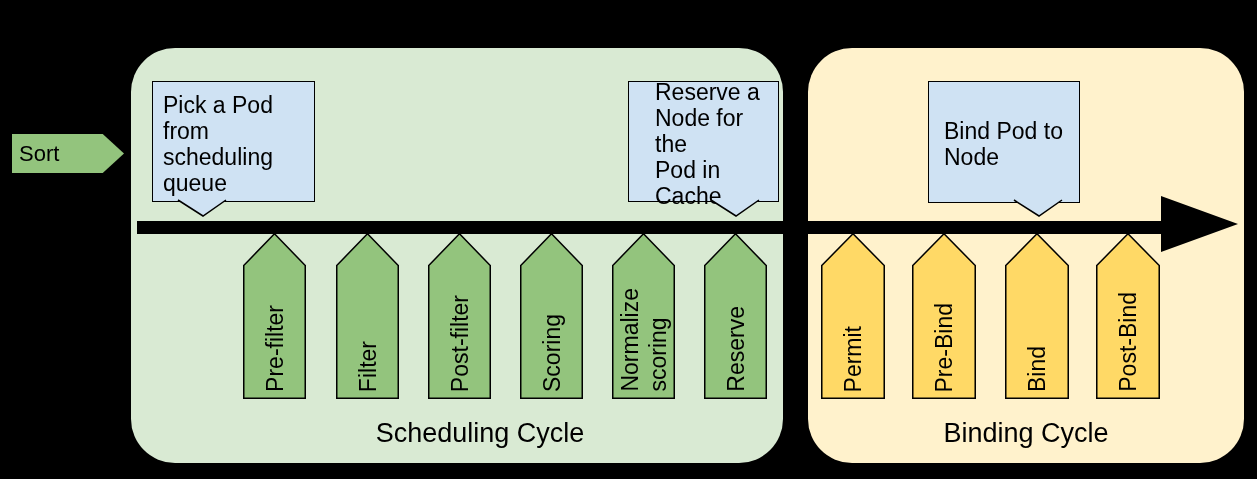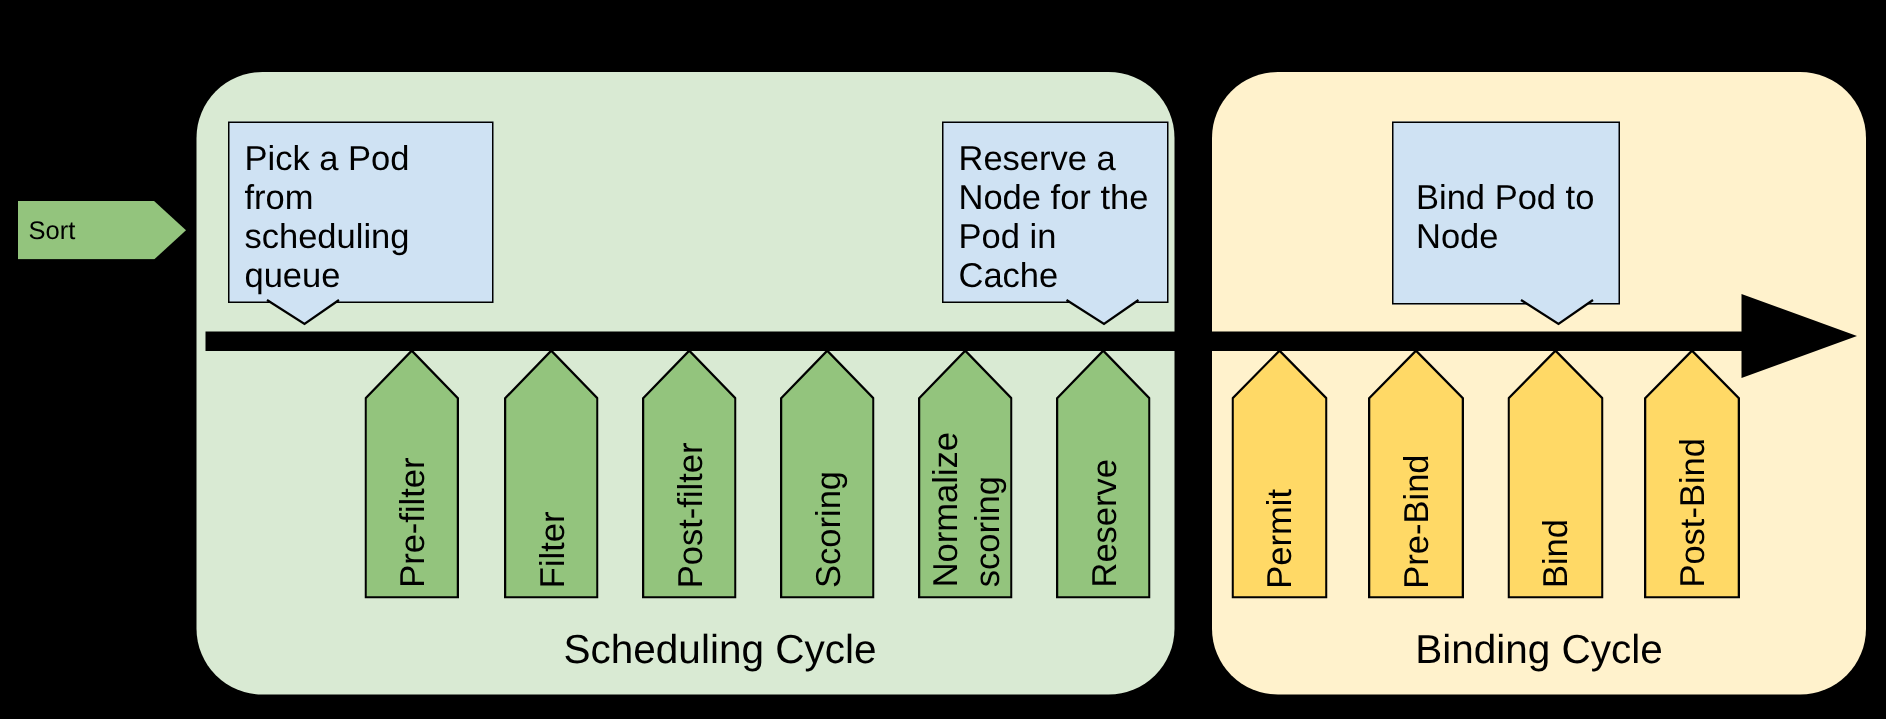--- a/index.html
+++ b/index.html
@@ -39,21 +39,21 @@
 
   
   .sort-arrow {
     position: absolute;
     left: 12px; top: 134px;
     width: 112px; height: 39px;
     background: var(--scheduling_stage, #93c47d);
     clip-path: polygon(0 0, 81% 0, 100% 50%, 81% 100%, 0 100%);
     display: flex; align-items: center;
     padding-left: 7px;
-    font-size: 17px;
+    font-size: 22px;
   }
 
   
   .timeline-shaft {
     position: absolute;
     left: 137px; top: 221px;
     width: 1028px; height: 13px;
     background: var(--arrow_black, #000);
   }
   .timeline-head {
@@ -69,22 +69,22 @@
   .callout {
     position: absolute;
     top: 81px;
     background: var(--callout_bg, #cfe2f3);
     border: 1.5px solid #000;
     display: flex; align-items: center;
     font-size: 23px;
     line-height: 26px;
     white-space: pre-line;
   }
-  .callout.c1 { left: 152px; width: 177px; height: 121px; padding: 6px 6px 2px 10px; justify-content: flex-end; }
-  .callout.c2 { left: 628px; width: 151px; height: 121px; padding: 6px 4px 2px 10px; justify-content: center; }
+  .callout.c1 { left: 152px; width: 163px; height: 121px; padding: 6px 6px 2px 10px; justify-content: flex-end; }
+  .callout.c2 { left: 628px; width: 151px; height: 121px; padding: 6px 4px 2px 26px; justify-content: center; }
   .callout.c3 { left: 928px; width: 152px; height: 122px; padding: 6px 4px 2px 15px; }
 
   .callout-tail {
     position: absolute;
     top: 200px;
     width: 50px; height: 18px;
     overflow: visible;
   }
   .callout-tail.t1 { left: 177px; }
   .callout-tail.t2 { left: 710px; }

